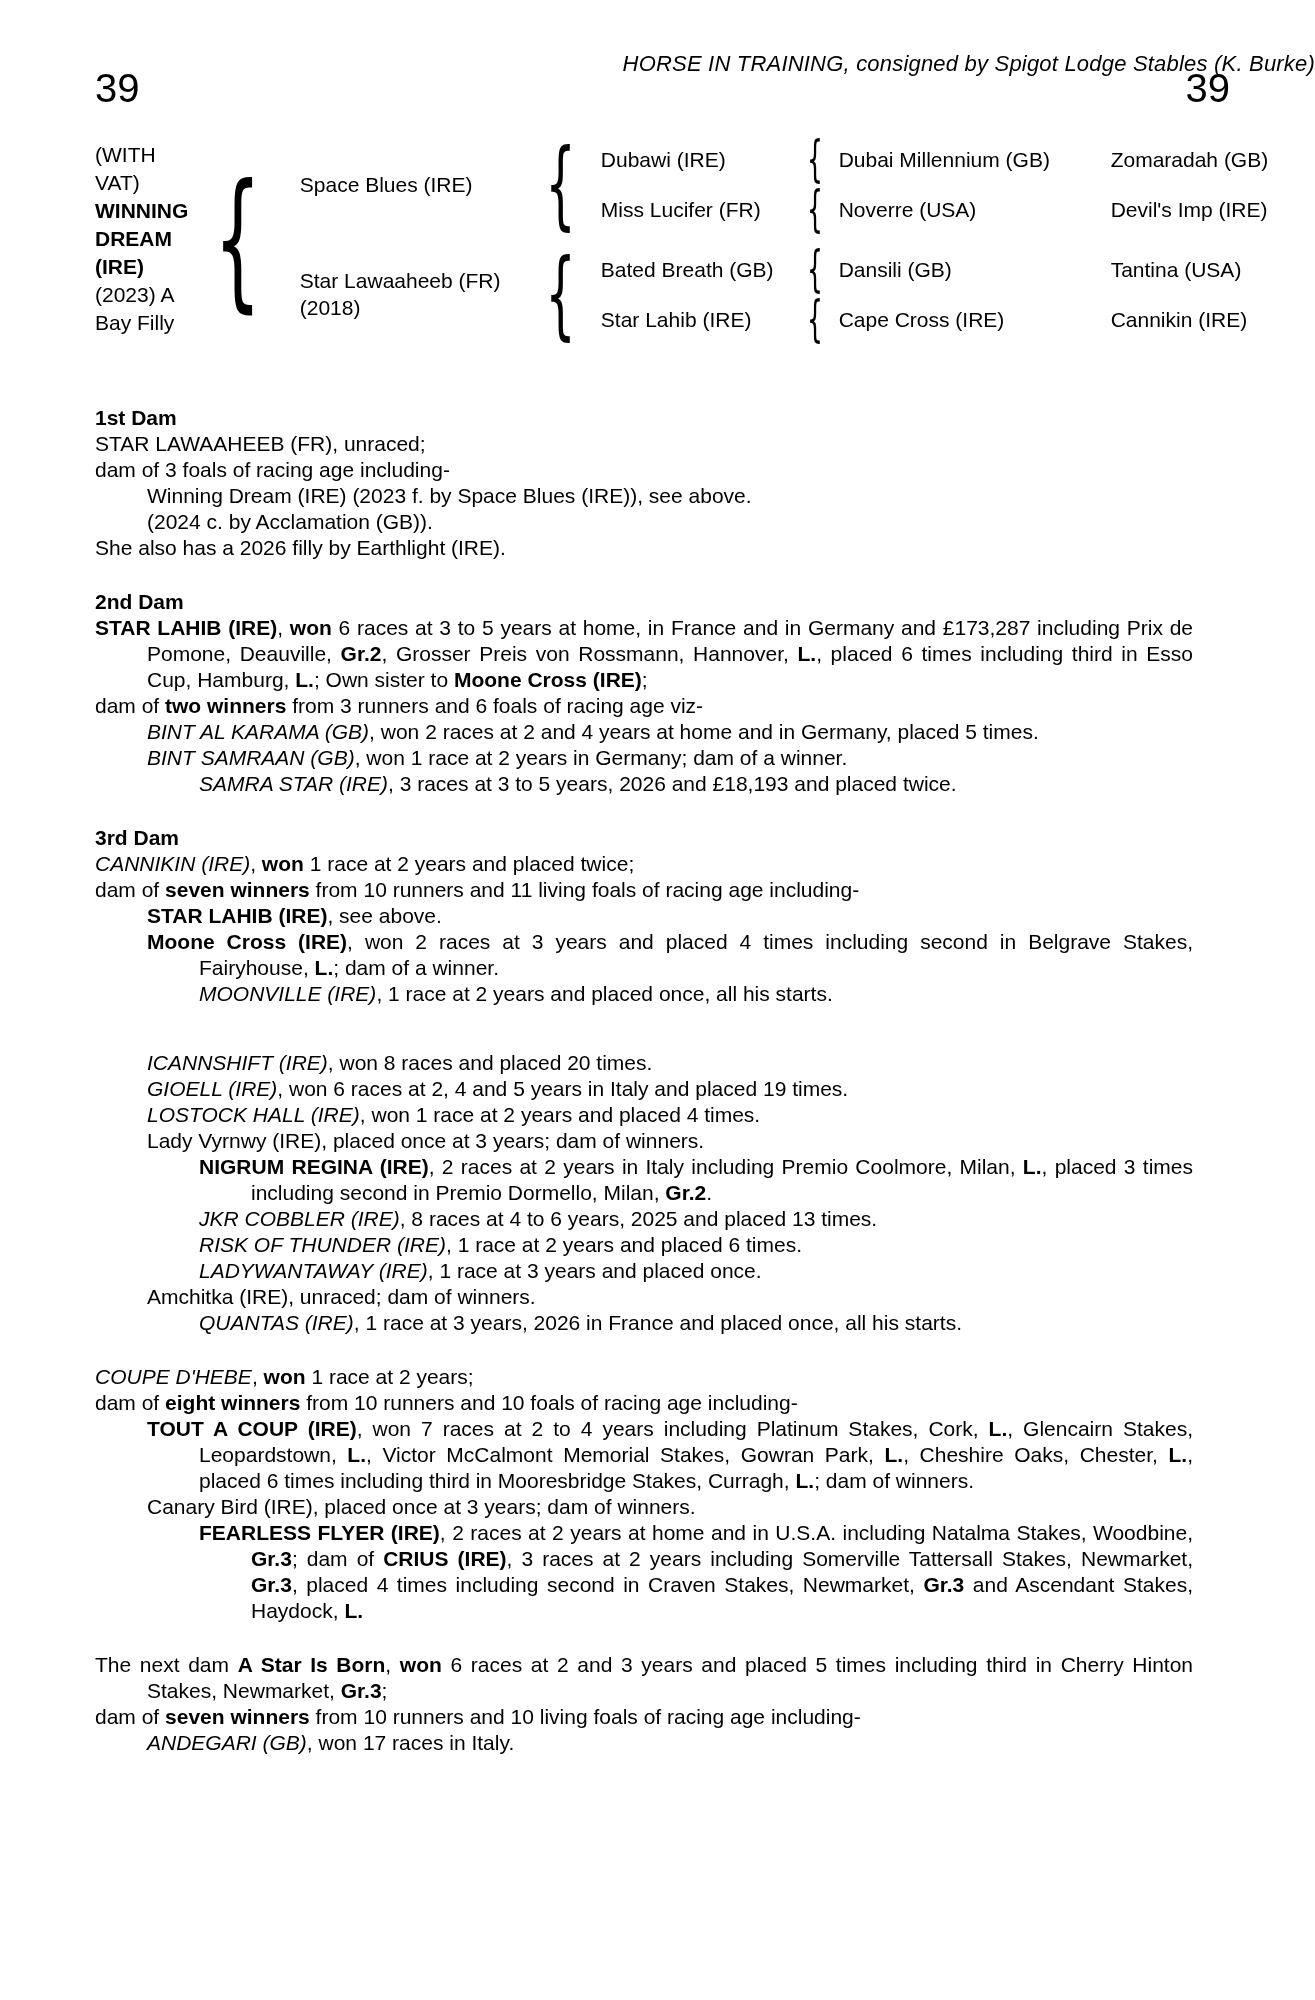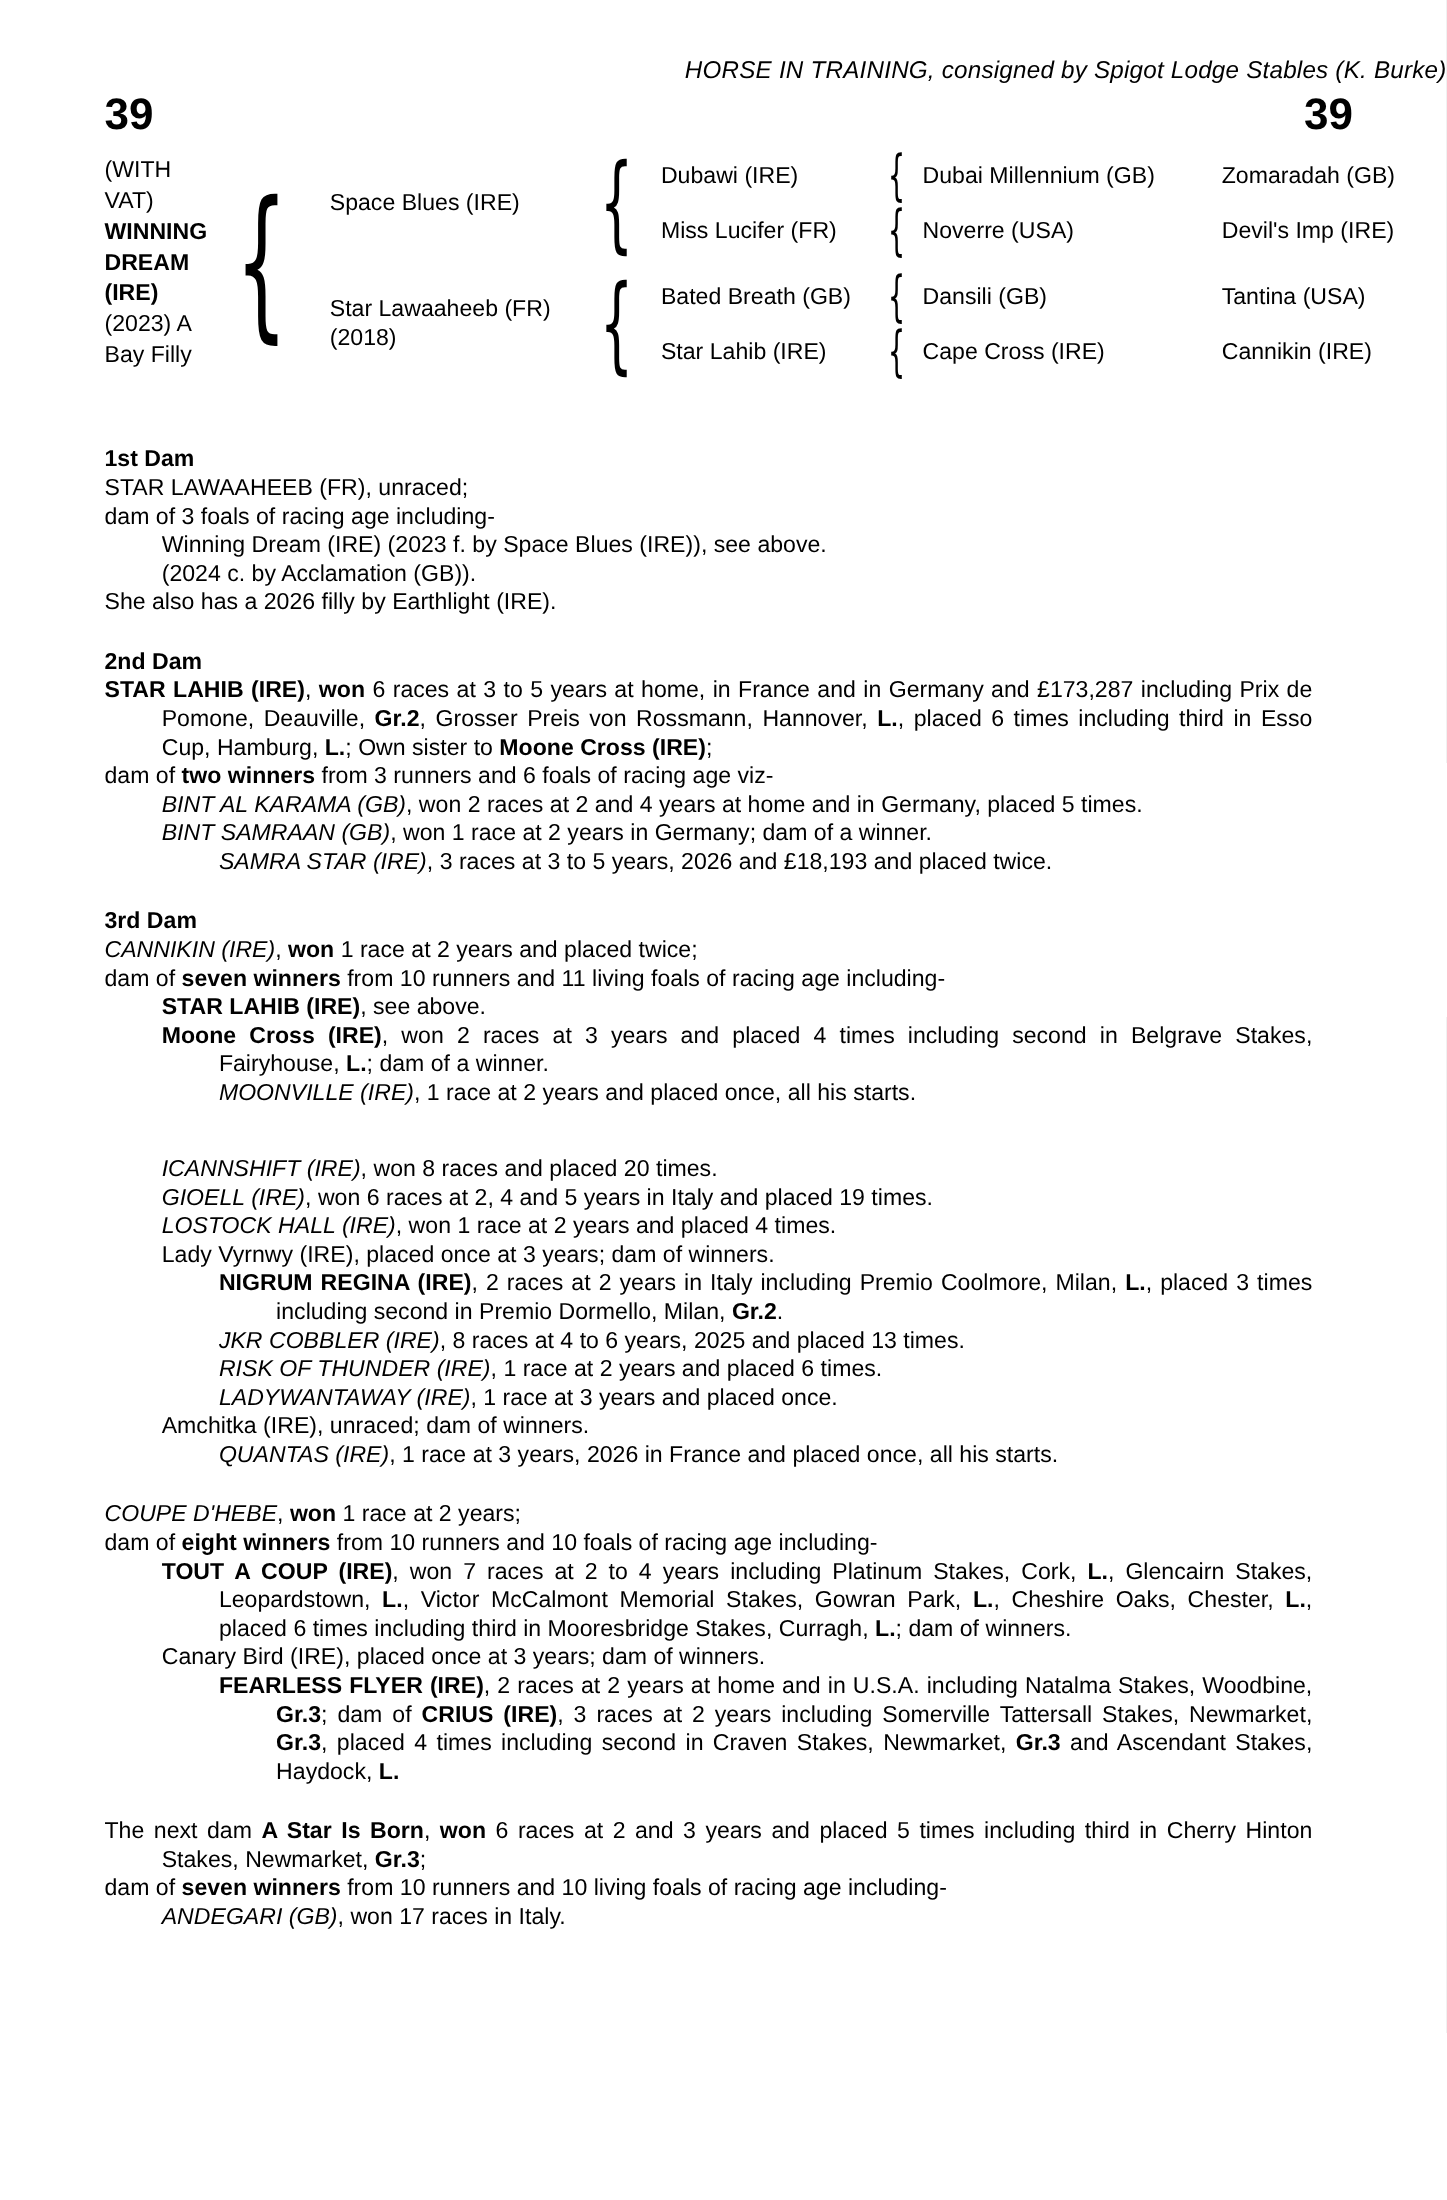--- a/index.html
+++ b/index.html
@@ -14,22 +14,22 @@
     overflow:hidden;
   }
   .consignor{
     padding-top:51px;
     text-align:right;
     font-style:italic;
     font-size:22px;
     letter-spacing:.2px;
   }
   .lot{
-    position:absolute;top:84px;
-    font-weight:bold;font-size:40px;line-height:1;
+    position:absolute;top:68px;
+    font-weight:normal;font-size:40px;line-height:1;
   }
   .lot-left{left:95px;}
   .lot-right{right:85px;}
 
   
   .ped{
     display:flex;align-items:center;
     margin:52px 0 0 95px;
   }
   .ped-name{white-space:pre-line;line-height:27px;}

